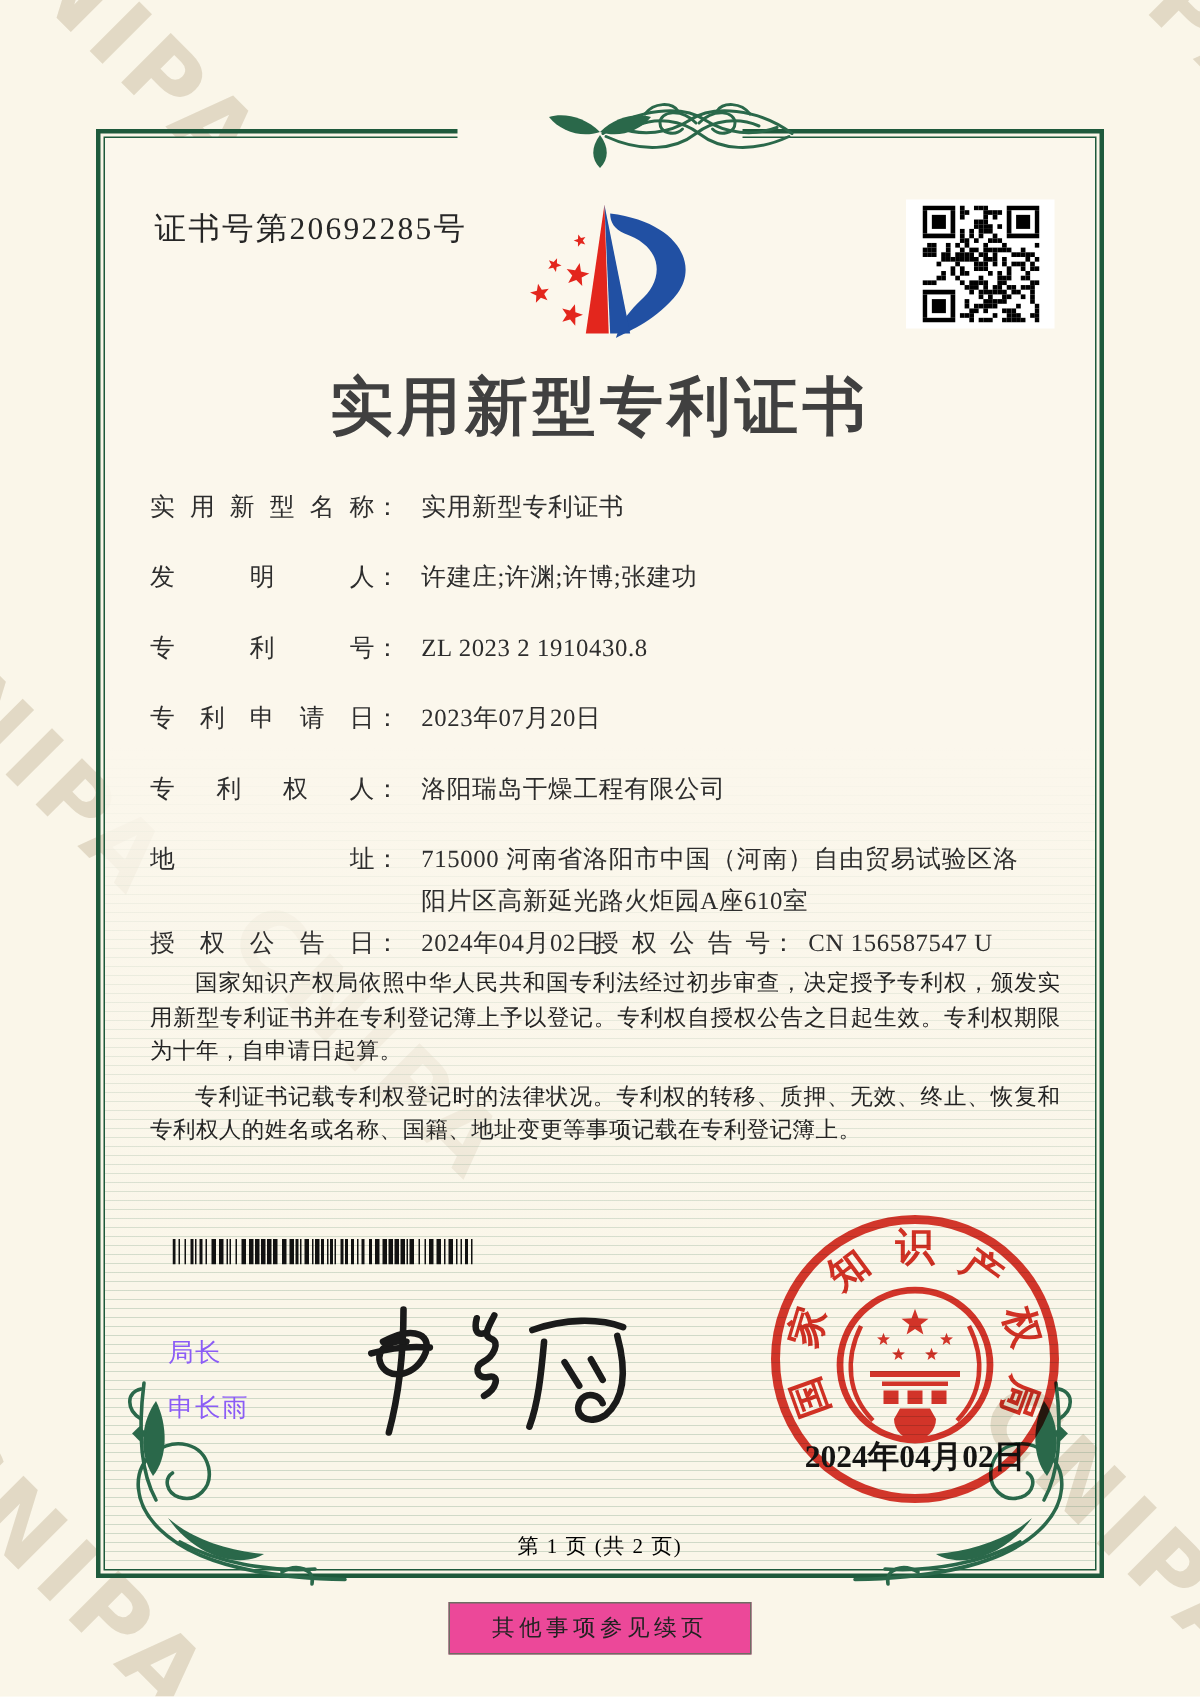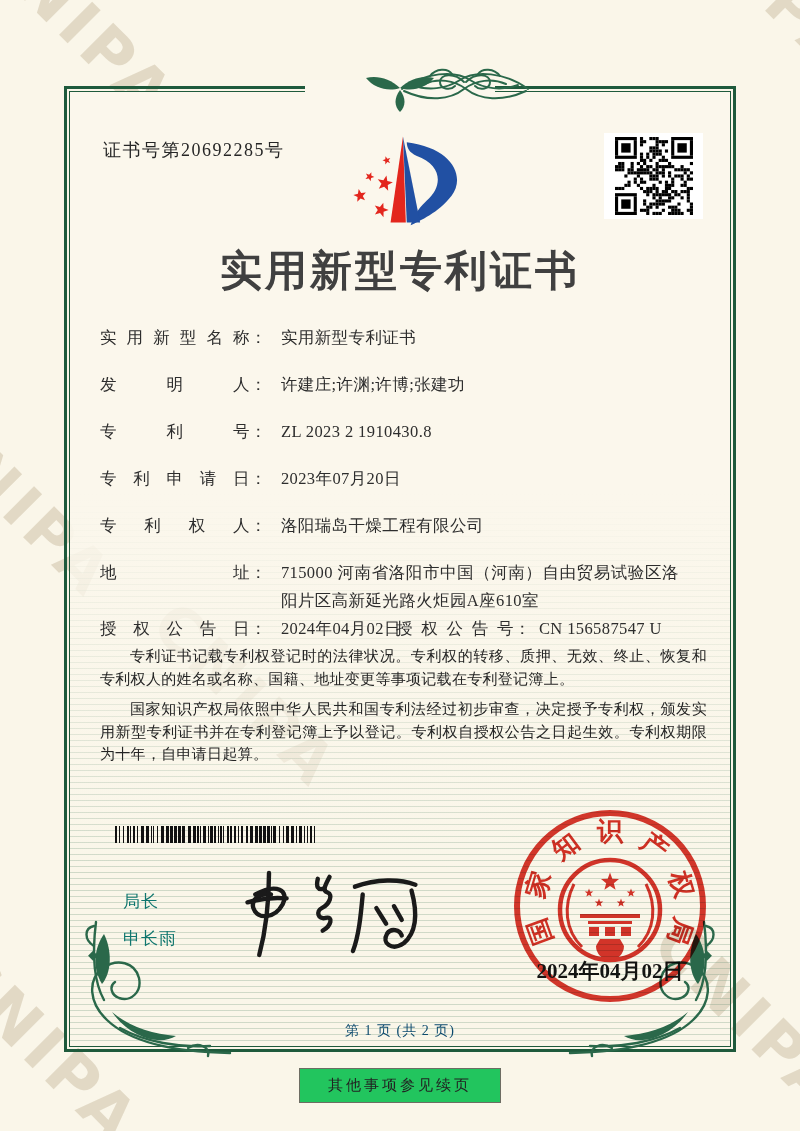--- a/index.html
+++ b/index.html
@@ -32,47 +32,47 @@
     position:absolute;inset:2px;
     border:1px solid #1e5a3c;
     background:
       linear-gradient(to bottom,#fbf7ec 0%,#fbf7ec 42%,rgba(251,247,236,0.55) 62%,rgba(251,247,236,0) 82%),
       repeating-linear-gradient(to bottom,rgba(110,150,122,0.30) 0px,rgba(110,150,122,0.30) 1px,rgba(251,247,236,0) 1px,rgba(251,247,236,0) 6px);
   }
   .ornament-top{position:absolute;left:270px;top:60px;width:260px;height:58px;}
   .corner{position:absolute;width:175px;height:150px;}
   .corner.bl{left:60px;top:920px;}
   .corner.br{right:60px;top:920px;transform:scaleX(-1);}
-  .cert-no{position:absolute;left:103px;top:138px;font-size:18px;letter-spacing:1.5px;color:#262626;}
+  .cert-no{position:absolute;left:103px;top:138px;font-size:21px;letter-spacing:1.5px;color:#262626;}
   .logo{position:absolute;left:340px;top:128px;width:124px;height:102px;}
   .qr-box{position:absolute;left:604px;top:133px;width:99px;height:86px;background:#ffffff;display:flex;align-items:center;justify-content:center;}
   .doc-title{
     position:absolute;left:65px;top:243px;width:670px;
     text-align:center;font-size:42px;font-weight:bold;letter-spacing:3px;color:#404040;
   }
   .fields{position:absolute;left:100px;top:324px;width:608px;font-size:16.5px;}
   .field-row{position:relative;line-height:28px;margin-bottom:19px;letter-spacing:0.4px;}
   .field-row.wrap{margin-bottom:0;}
   .lbl{display:inline-flex;justify-content:space-between;width:150px;vertical-align:top;}
   .colon{margin-right:14px;}
   .field-row.wrap .val{display:inline-block;width:398px;vertical-align:top;text-align:justify;}
   .pair.second{position:absolute;left:296px;top:0;}
   .pair.second .lbl{width:118px;}
   .pair.second .colon{margin-right:8px;}
   .paras{position:absolute;left:100px;top:645px;width:607px;}
   .paras p{margin:0 0 8px 0;text-indent:2em;font-size:15px;line-height:22.5px;letter-spacing:0.3px;text-align:justify;color:#242424;}
   .barcode{position:absolute;left:115px;top:826px;width:200px;height:17px;}
-  .signer{position:absolute;left:123px;top:890px;font-family:"Liberation Sans","DejaVu Sans",sans-serif;font-size:17px;color:#0f766e;}
+  .signer{position:absolute;left:112px;top:890px;font-family:"Liberation Sans","DejaVu Sans",sans-serif;font-size:17px;color:#8b5cf6;}
   .signer div{margin-bottom:14px;letter-spacing:1px;}
   .signature{position:absolute;left:228px;top:864px;width:205px;height:100px;}
   .seal{position:absolute;left:512px;top:808px;width:196px;height:196px;mix-blend-mode:multiply;}
-  .page-num{position:absolute;left:65px;top:1022px;width:670px;text-align:center;font-size:14px;letter-spacing:1px;color:#0c4a6e;}
+  .page-num{position:absolute;left:65px;top:1022px;width:670px;text-align:center;font-size:14px;letter-spacing:1px;color:#000000;}
   .note-box{
     position:absolute;left:50%;top:1068px;transform:translateX(-50%);
-    border:1px solid #6d6d63;background:#22c55e;
+    border:1px solid #6d6d63;background:#ec4899;
     padding:7px 28px;font-size:15px;letter-spacing:3px;color:#222;white-space:nowrap;
   }
 </style>
 </head>
 <body>
 
 <div class="page">
 
   <div class="wm" style="left:-45px;top:-15px;font-size:64px;">CNIPA</div>
   <div class="wm" style="left:640px;top:-60px;font-size:64px;">CNIPA</div>
@@ -426,22 +426,22 @@
           </span><span class="colon">：</span><span class="val">2024年04月02日</span></span><span class="pair second"><span class="lbl">
             <span>授</span>
             <span>权</span>
             <span>公</span>
             <span>告</span>
             <span>号</span>
           </span><span class="colon">：</span><span class="val">CN 156587547 U</span></span></div>
     </div>
 
   <div class="paras">
+    <p>国家知识产权局依照中华人民共和国专利法经过初步审查，决定授予专利权，颁发实用新型专利证书并在专利登记簿上予以登记。专利权自授权公告之日起生效。专利权期限为十年，自申请日起算。</p>
     <p>专利证书记载专利权登记时的法律状况。专利权的转移、质押、无效、终止、恢复和专利权人的姓名或名称、国籍、地址变更等事项记载在专利登记簿上。</p>
-    <p>国家知识产权局依照中华人民共和国专利法经过初步审查，决定授予专利权，颁发实用新型专利证书并在专利登记簿上予以登记。专利权自授权公告之日起生效。专利权期限为十年，自申请日起算。</p>
   </div>
 
   <svg class="barcode" id="barcode" viewBox="0 0 200 17" preserveAspectRatio="none">
       <rect x="0" y="0" width="2" height="17" fill="#111"></rect>
       <rect x="4" y="0" width="1" height="17" fill="#111"></rect>
       <rect x="8" y="0" width="1" height="17" fill="#111"></rect>
       <rect x="12" y="0" width="2" height="17" fill="#111"></rect>
       <rect x="15" y="0" width="1" height="17" fill="#111"></rect>
       <rect x="18" y="0" width="2" height="17" fill="#111"></rect>
       <rect x="22" y="0" width="1" height="17" fill="#111"></rect>

